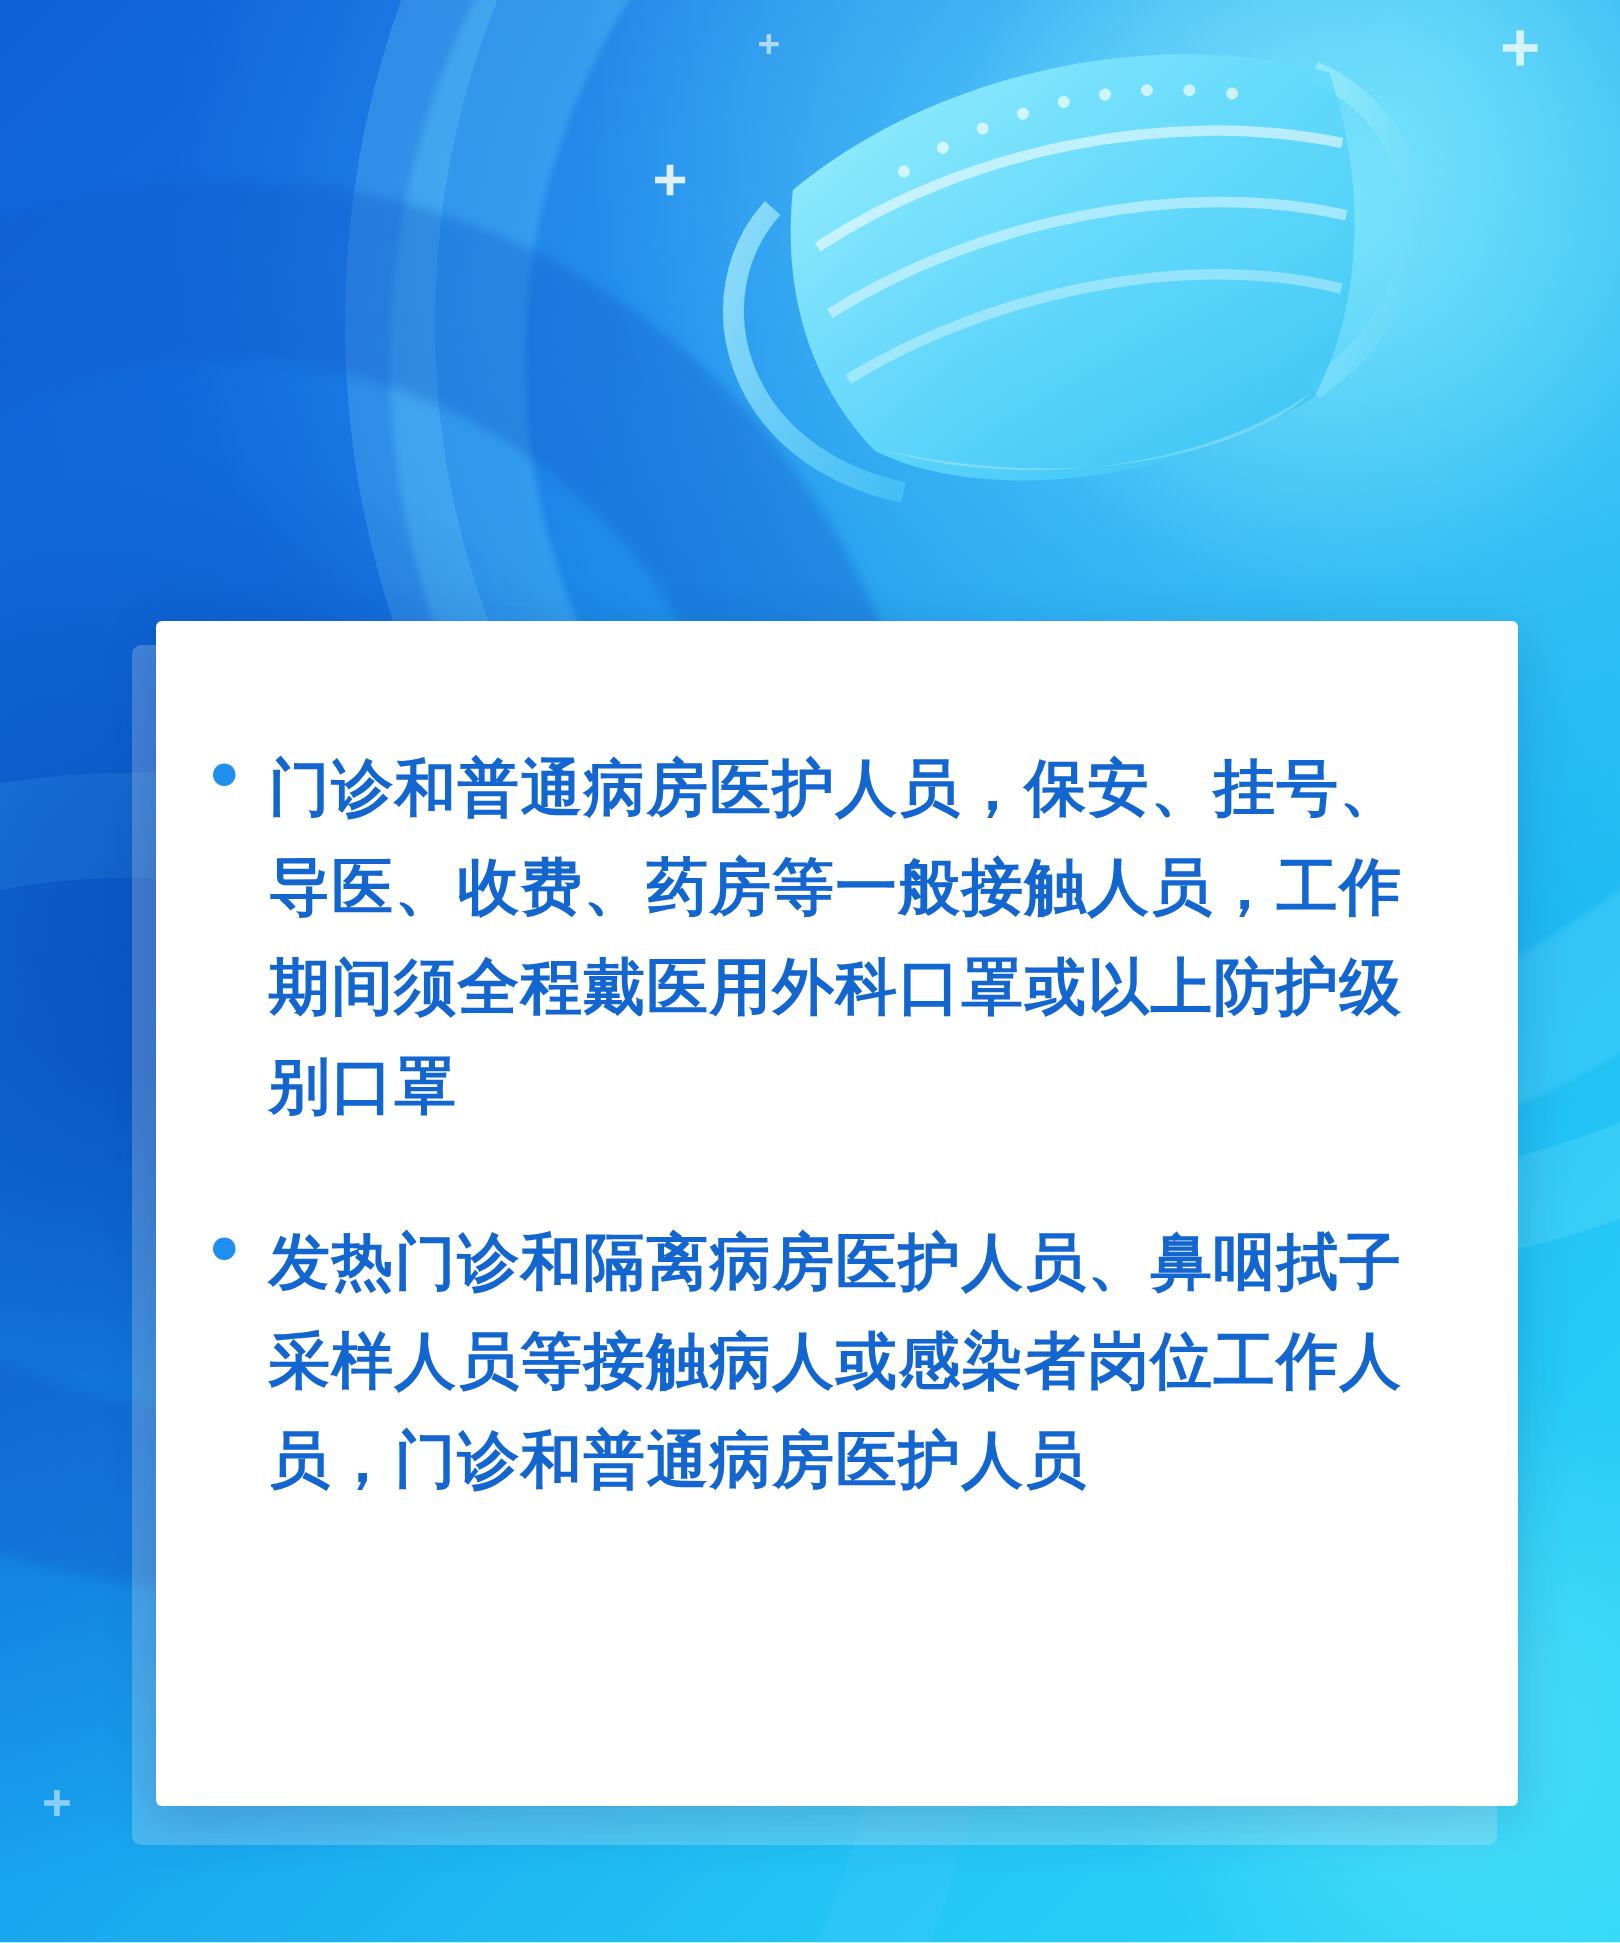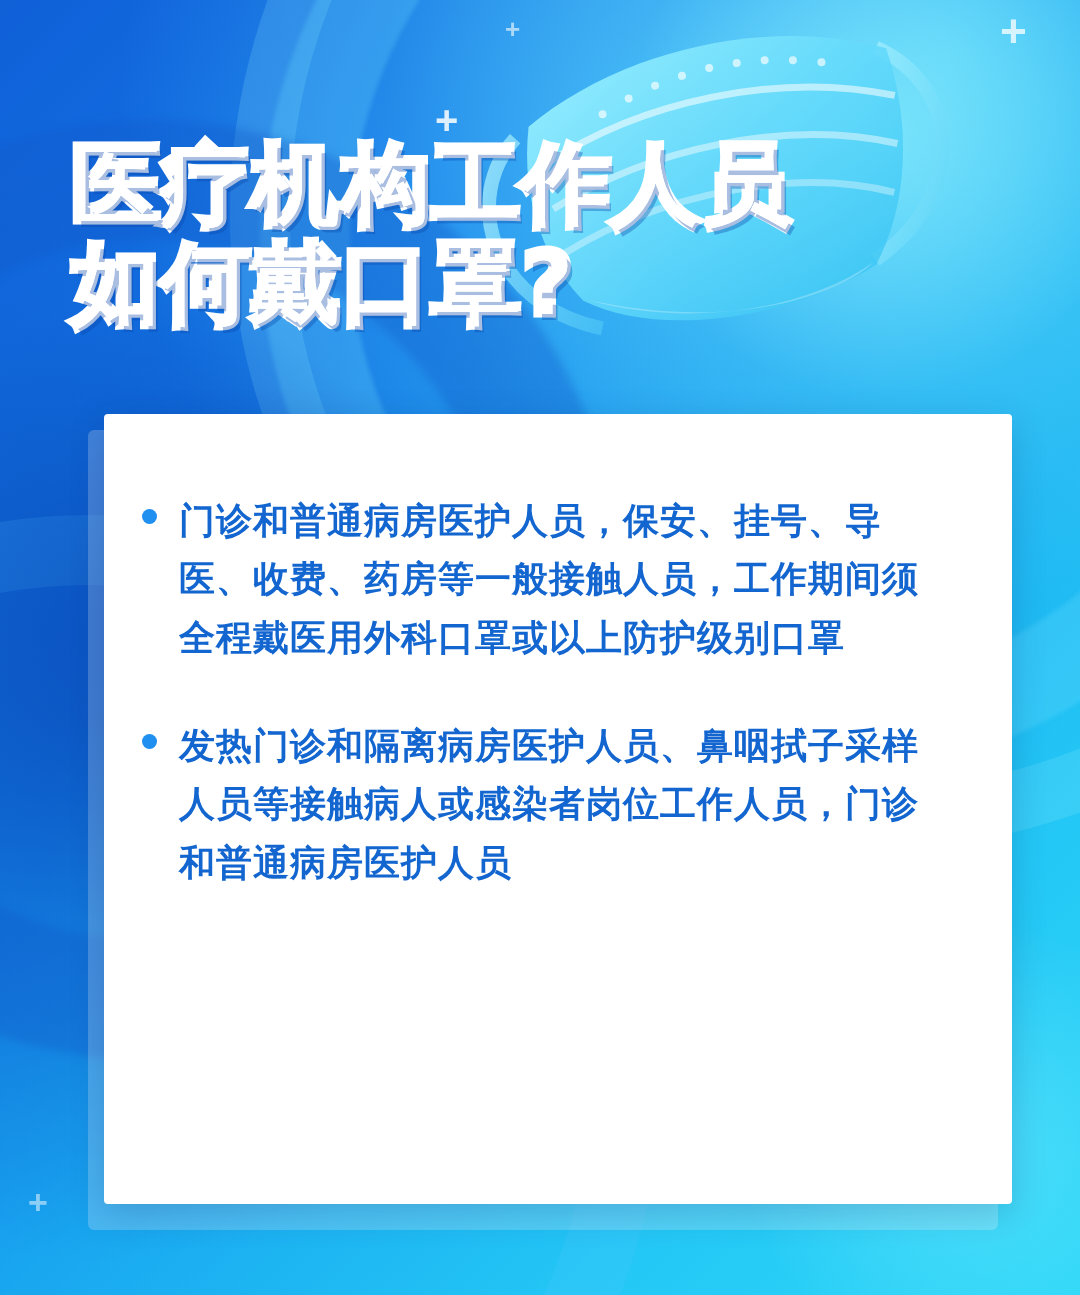--- a/index.html
+++ b/index.html
@@ -166,21 +166,21 @@
     flex: 0 0 auto;
     width: 15px;
     height: 15px;
     border-radius: 50%;
     background: #1f8ff0;
     margin-top: 17px;
     margin-right: 22px;
   }
   .bullet-text {
     font-family: "DejaVu Sans", "Liberation Sans", sans-serif;
-    font-size: 36px;
+    font-size: 41px;
     font-weight: bold;
     line-height: 1.62;
     color: #1366cf;
     letter-spacing: 1px;
   }
 </style>
 </head>
 <body>
 
 <div class="poster">
@@ -230,24 +230,20 @@
           <circle cx="290" cy="86" r="4"></circle>
         <circle cx="318" cy="87" r="4"></circle>
           <circle cx="346" cy="91" r="4"></circle>
         <circle cx="374" cy="97" r="4"></circle>
       </g>
 
       <path d="M110,300 C200,340 320,342 398,302 C360,330 250,352 110,300 Z" fill="#ffffff" fill-opacity="0.25"></path>
     </svg>
   </div>
 
-  <div class="title-block">
-    <div class="title-line">医疗机构工作人员</div>
-    <div class="title-line">如何戴口罩?</div>
-  </div>
 
   <div class="card-shadow"></div>
   <div class="card">
     <ul class="bullet-list">
       <li class="bullet-item">
         <span class="bullet-dot"></span>
         <span class="bullet-text">门诊和普通病房医护人员，保安、挂号、导医、收费、药房等一般接触人员，工作期间须全程戴医用外科口罩或以上防护级别口罩</span>
       </li>
       <li class="bullet-item">
         <span class="bullet-dot"></span>

